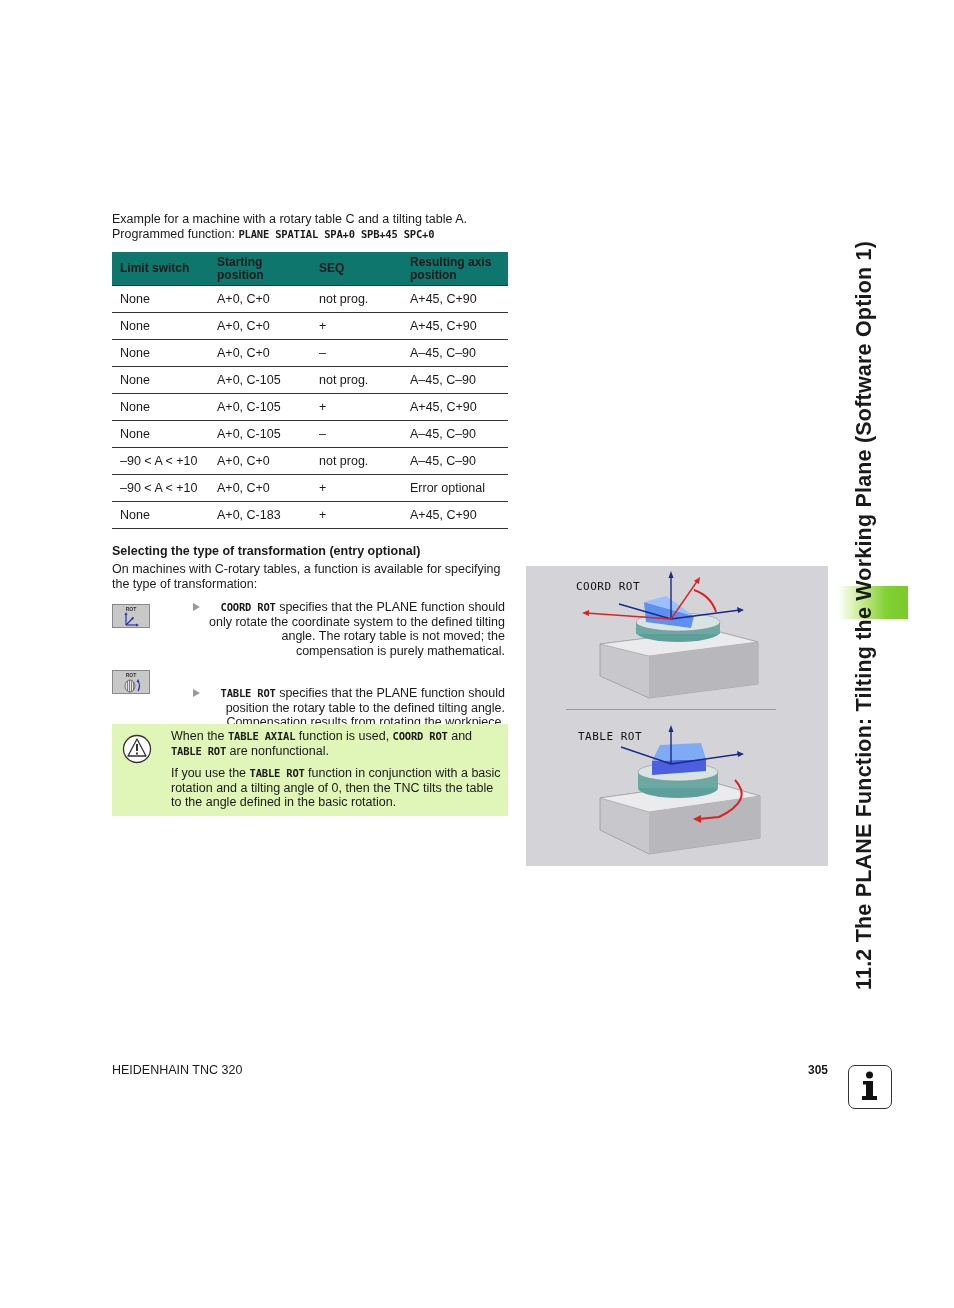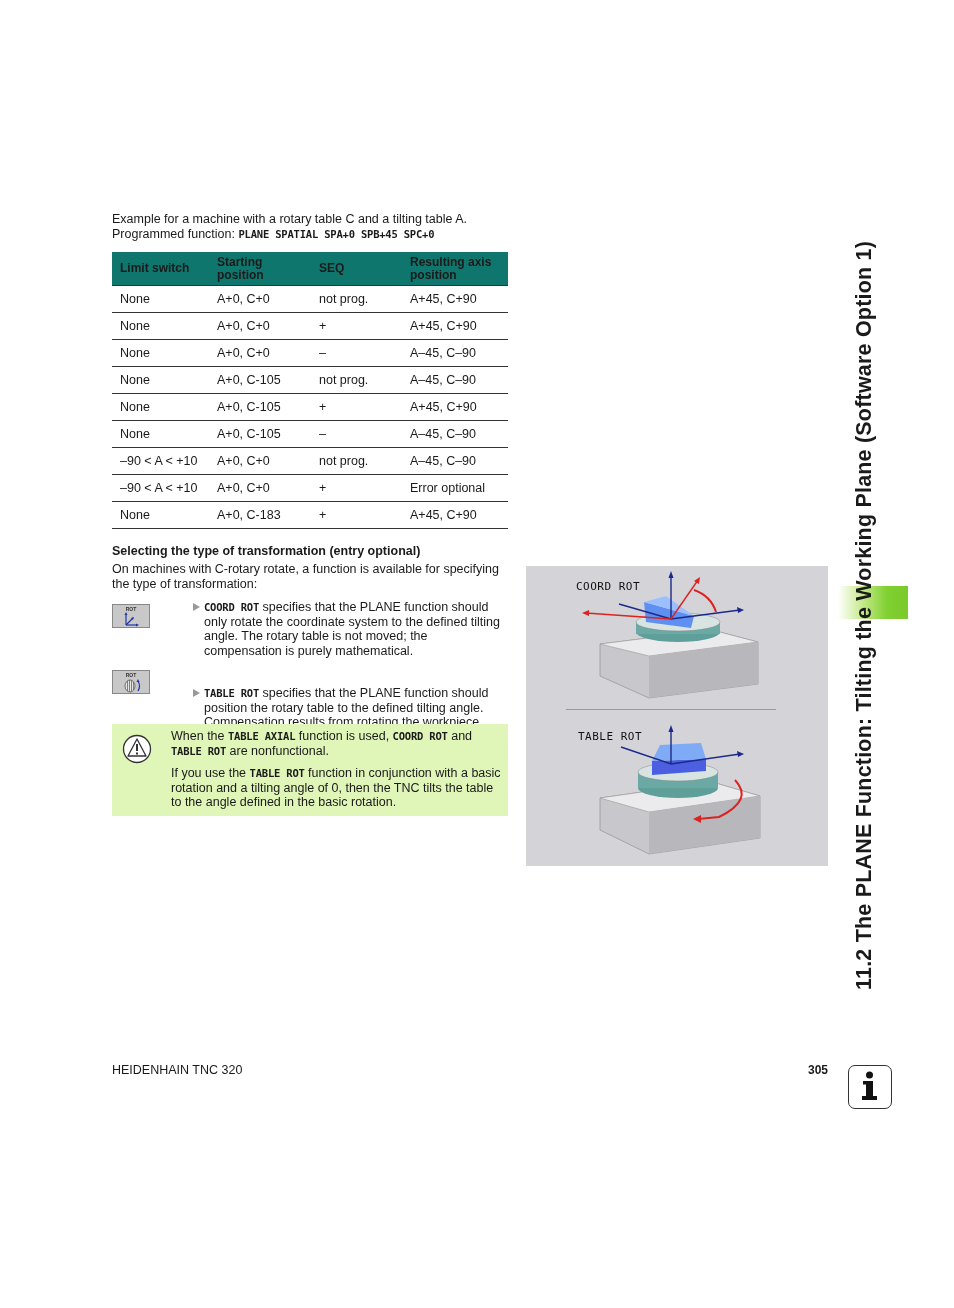--- a/index.html
+++ b/index.html
@@ -27,21 +27,21 @@
   .section-body { position: absolute; left: 112px; top: 562px; width: 400px; font-size: 12.5px; line-height: 14.5px; }
   .softkey {
     position: absolute; left: 112px; width: 38px; height: 24px;
     background: #c8c8c8; border: 1px solid #888; box-sizing: border-box;
   }
   .softkey .lbl { position: absolute; top: 1px; left: 0; right: 0; text-align: center; font-size: 5px; font-weight: bold; color: #333; }
   .softkey svg { position: absolute; left: 0; top: 0; }
   .item { position: absolute; left: 193px; width: 312px; font-size: 12.5px; line-height: 14.5px; }
   .item .tri { position: absolute; left: 0; top: 3px; width: 0; height: 0;
     border-top: 4.5px solid transparent; border-bottom: 4.5px solid transparent; border-left: 7px solid #999; }
-  .item .txt { padding-left: 11px; display: block; }
+  .item .txt { padding-left: 11px; display: block; text-align: right; }
   .note {
     position: absolute; left: 112px; top: 724px; width: 396px; height: 92px;
     background: #e0f5b8;
   }
   .note .warn { position: absolute; left: 10px; top: 10px; }
   .note .p { position: absolute; left: 59px; width: 332px; font-size: 12.5px; line-height: 14.5px; }
   .figure {
     position: absolute; left: 526px; top: 566px; width: 302px; height: 300px;
     background: #d4d4d8;
   }
@@ -129,21 +129,21 @@
     <tr>
         <td>None</td>
         <td>A+0, C-183</td>
         <td>+</td>
         <td>A+45, C+90</td>
       </tr>
   </tbody>
 </table>
 
 <div class="section-title">Selecting the type of transformation (entry optional)</div>
-<div class="section-body">On machines with C-rotary rotate, a function is available for specifying the type of transformation:</div>
+<div class="section-body">On machines with C-rotary tables, a function is available for specifying the type of transformation:</div>
 
 <div class="softkey" style="top:604px;">
   <div class="lbl">ROT</div>
   <svg width="38" height="24">
     <g stroke="#2233aa" stroke-width="1.2" fill="none">
       <line x1="13" y1="20" x2="13" y2="9"></line>
         <line x1="13" y1="20" x2="24" y2="20"></line>
         <line x1="13" y1="20" x2="20" y2="13"></line>
     </g>
     <polygon points="13,7 11.5,10 14.5,10" fill="#2233aa"></polygon>

